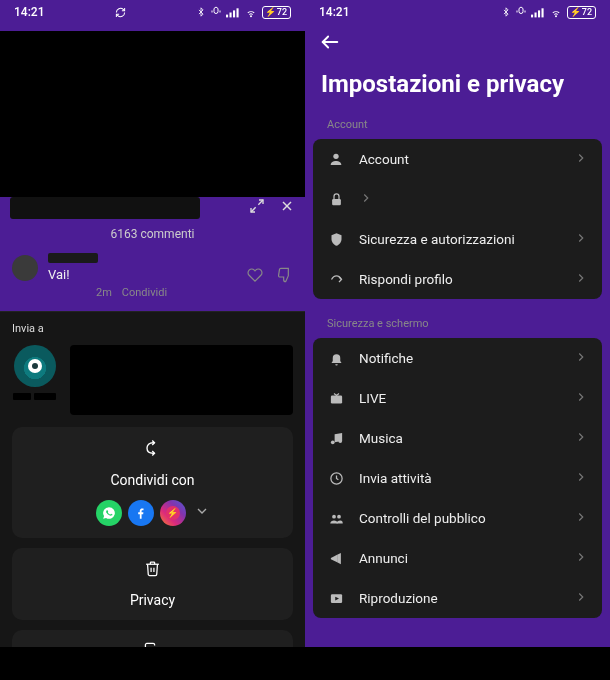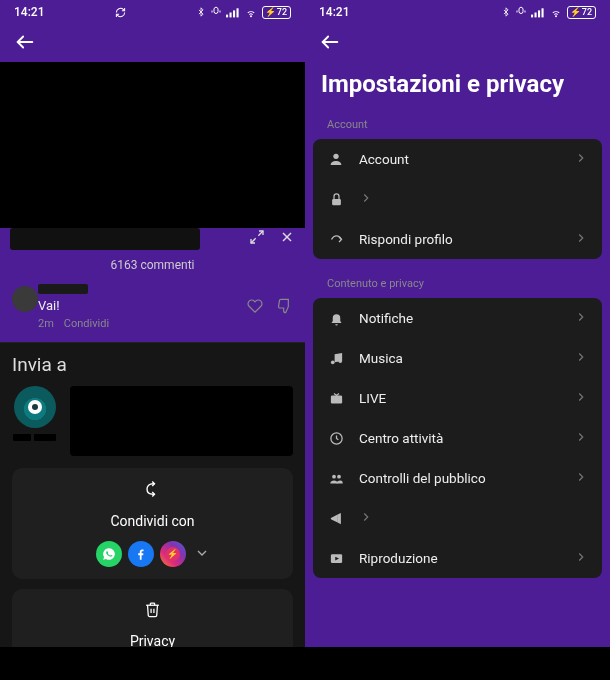--- a/index.html
+++ b/index.html
@@ -12,39 +12,39 @@
 .status-right { display: flex; align-items: center; gap: 4px; }
 .status-icon svg { display: block; }
 .battery { display: inline-flex; align-items: center; gap: 1px; }
 .battery-box { border: 1px solid #fff; border-radius: 3px; padding: 0 3px; font-size: 9px; line-height: 11px; display: inline-flex; align-items: center; }
 
 
 .nav { height: 40px; display: flex; align-items: center; padding: 0 10px; }
 .back { width: 30px; height: 30px; display: flex; align-items: center; justify-content: center; color: #fff; }
 
 
-.left-body { height: 618px; display: flex; flex-direction: column; }
+.left-body { height: 618px; display: flex; flex-direction: column; justify-content: center; }
 .video-area { flex: 0 0 166px; background: #000; }
 .comment-header { display: flex; align-items: center; height: 30px; padding: 0 10px; }
 .ch-title { flex: 1; display: flex; align-items: center; }
 .ch-title-box { width: 190px; height: 22px; background: #111; border-radius: 3px; }
 .ch-actions { display: flex; gap: 14px; align-items: center; color: #ddd; }
 .comments-count { text-align: center; font-size: 12px; color: #ccc; padding: 8px 0 6px 0; }
-.comment-item { display: flex; padding: 6px 12px; }
+.comment-item { display: flex; padding: 6px 12px; gap: 10px; }
 .avatar { width: 26px; height: 26px; border-radius: 50%; background: #3a3a3a; flex-shrink: 0; margin-top: 2px; }
 .comment-body { flex: 1; }
 .comment-user { width: 50px; height: 10px; background: #1a1a1a; border-radius: 2px; margin-bottom: 4px; }
 .comment-text { font-size: 13px; color: #eee; }
-.comment-meta { display: flex; gap: 10px; font-size: 11px; color: #888; margin-top: 4px; align-items: center; }
+.comment-meta { display: flex; gap: 10px; font-size: 11px; color: #888; margin-top: 4px; align-items: center; margin-left: 48px; }
 .comment-actions { display: flex; gap: 14px; align-items: center; color: #888; margin-top: 2px;}
 .reply-bar { width: 60px; height: 12px; background: #111; margin: 4px 0 2px 12px; border-radius: 2px; }
 .reply-bar2 { width: 38px; height: 10px; background: #111; margin: 0 0 0 12px; border-radius: 2px; }
 
 .share-sheet { background: #161616; border-top: 1px solid #222; padding: 10px 12px 0 12px; flex: 1; display: flex; flex-direction: column; }
-.send-label { font-size: 19px; color: #ddd; margin-bottom: 10px; }
+.send-label { font-size: 11px; color: #ddd; margin-bottom: 10px; }
 .avatar-row { display: flex; gap: 12px; margin-bottom: 12px; height: 70px; }
 .friend { display: flex; flex-direction: column; align-items: center; width: 46px; }
 .friend-av { width: 42px; height: 42px; border-radius: 50%; background: radial-gradient(circle at 50% 55%, #0d7a7e 35%, #0a5a5e 36%); position: relative; }
 .friend-eye { position: absolute; width: 14px; height: 14px; background: #fff; border-radius: 50%; top: 14px; left: 14px; }
 .friend-pupil { position: absolute; width: 6px; height: 6px; background: #1b3a3e; border-radius: 50%; top: 18px; left: 18px; }
 .friend-name { width: 44px; display: flex; gap: 3px; margin-top: 6px; }
 .friend-name span { height: 7px; background: #000; border-radius: 1px; }
 .friend-name span:first-child { width: 18px; }
 .friend-name span:last-child { width: 22px; }
 .friend-rest { flex: 1; background: #000; border-radius: 4px; }
@@ -313,79 +313,90 @@
                 <rect x="5" y="11" width="14" height="10" rx="2"></rect>
                 <path d="M8 11V7a4 4 0 0 1 8 0v4" fill="none" stroke="#bbb" stroke-width="2"></path>
               </svg>
             </span>
           <span class="chev"><svg width="14" height="14" viewBox="0 0 24 24" fill="none" stroke="#777" stroke-width="2">
                 <polyline points="9 18 15 12 9 6"></polyline>
               </svg></span>
         </div>
         <div class="row">
           <span class="icon">
+              <svg width="15" height="15" viewBox="0 0 24 24" fill="#bbb">
+                <path d="M12 2l8 3v6c0 5-3.5 9.5-8 11-4.5-1.5-8-6-8-11V5l8-3z"></path>
+              </svg>
+            </span>
+          <span class="label">Sicurezza e autorizzazioni</span>
+          <span class="chev"><svg width="14" height="14" viewBox="0 0 24 24" fill="none" stroke="#777" stroke-width="2">
+                <polyline points="9 18 15 12 9 6"></polyline>
+              </svg></span>
+        </div>
+        <div class="row">
+          <span class="icon">
               <svg width="15" height="15" viewBox="0 0 24 24" fill="none" stroke="#bbb" stroke-width="2">
                 <path d="M4 12c4-8 12-8 16 0"></path>
                 <polyline points="16 8 20 12 16 16"></polyline>
               </svg>
             </span>
           <span class="label">Rispondi profilo</span>
           <span class="chev"><svg width="14" height="14" viewBox="0 0 24 24" fill="none" stroke="#777" stroke-width="2">
                 <polyline points="9 18 15 12 9 6"></polyline>
               </svg></span>
         </div>
       </div>
 
-      <div class="section-label">Contenuto e privacy</div>
+      <div class="section-label">Sicurezza e schermo</div>
       <div class="card">
         <div class="row">
           <span class="icon">
               <svg width="15" height="15" viewBox="0 0 24 24" fill="#bbb">
                 <path d="M18 16v-5a6 6 0 1 0-12 0v5l-2 3h16l-2-3z"></path>
                 <path d="M10 21a2 2 0 0 0 4 0"></path>
               </svg>
             </span>
           <span class="label">Notifiche</span>
+          <span class="chev"><svg width="14" height="14" viewBox="0 0 24 24" fill="none" stroke="#777" stroke-width="2">
+                <polyline points="9 18 15 12 9 6"></polyline>
+              </svg></span>
+        </div>
+        <div class="row">
+          <span class="icon">
+              <svg width="15" height="15" viewBox="0 0 24 24" fill="#bbb">
+                <rect x="3" y="7" width="18" height="13" rx="2"></rect>
+                <polyline points="8 4 12 7 16 4" fill="none" stroke="#bbb" stroke-width="2"></polyline>
+              </svg>
+            </span>
+          <span class="label">LIVE</span>
           <span class="chev"><svg width="14" height="14" viewBox="0 0 24 24" fill="none" stroke="#777" stroke-width="2">
                 <polyline points="9 18 15 12 9 6"></polyline>
               </svg></span>
         </div>
         <div class="row">
           <span class="icon">
               <svg width="15" height="15" viewBox="0 0 24 24" fill="#bbb">
                 <path d="M9 18V5l12-2v13"></path>
                 <circle cx="6" cy="18" r="3"></circle>
                 <circle cx="18" cy="16" r="3"></circle>
               </svg>
             </span>
           <span class="label">Musica</span>
           <span class="chev"><svg width="14" height="14" viewBox="0 0 24 24" fill="none" stroke="#777" stroke-width="2">
                 <polyline points="9 18 15 12 9 6"></polyline>
               </svg></span>
         </div>
         <div class="row">
           <span class="icon">
-              <svg width="15" height="15" viewBox="0 0 24 24" fill="#bbb">
-                <rect x="3" y="7" width="18" height="13" rx="2"></rect>
-                <polyline points="8 4 12 7 16 4" fill="none" stroke="#bbb" stroke-width="2"></polyline>
-              </svg>
-            </span>
-          <span class="label">LIVE</span>
-          <span class="chev"><svg width="14" height="14" viewBox="0 0 24 24" fill="none" stroke="#777" stroke-width="2">
-                <polyline points="9 18 15 12 9 6"></polyline>
-              </svg></span>
-        </div>
-        <div class="row">
-          <span class="icon">
               <svg width="15" height="15" viewBox="0 0 24 24" fill="none" stroke="#bbb" stroke-width="2">
                 <circle cx="12" cy="12" r="9"></circle>
                 <polyline points="12 7 12 12 15 14"></polyline>
               </svg>
             </span>
-          <span class="label">Centro attività</span>
+          <span class="label">Invia attività</span>
           <span class="chev"><svg width="14" height="14" viewBox="0 0 24 24" fill="none" stroke="#777" stroke-width="2">
                 <polyline points="9 18 15 12 9 6"></polyline>
               </svg></span>
         </div>
         <div class="row">
           <span class="icon">
               <svg width="15" height="15" viewBox="0 0 24 24" fill="#bbb">
                 <circle cx="8" cy="9" r="3"></circle>
                 <circle cx="16" cy="9" r="3"></circle>
                 <path d="M2 20c0-3 3-5 6-5s6 2 6 5"></path>
@@ -397,20 +408,21 @@
                 <polyline points="9 18 15 12 9 6"></polyline>
               </svg></span>
         </div>
         <div class="row">
           <span class="icon">
               <svg width="15" height="15" viewBox="0 0 24 24" fill="#bbb">
                 <path d="M3 11v2l10 5V6L3 11z"></path>
                 <path d="M13 6l6-3v18l-6-3"></path>
               </svg>
             </span>
+          <span class="label">Annunci</span>
           <span class="chev"><svg width="14" height="14" viewBox="0 0 24 24" fill="none" stroke="#777" stroke-width="2">
                 <polyline points="9 18 15 12 9 6"></polyline>
               </svg></span>
         </div>
         <div class="row">
           <span class="icon">
               <svg width="15" height="15" viewBox="0 0 24 24" fill="#bbb">
                 <rect x="3" y="5" width="18" height="14" rx="2"></rect>
                 <polygon points="10 9 16 12 10 15" fill="#1c1c1c"></polygon>
               </svg>

